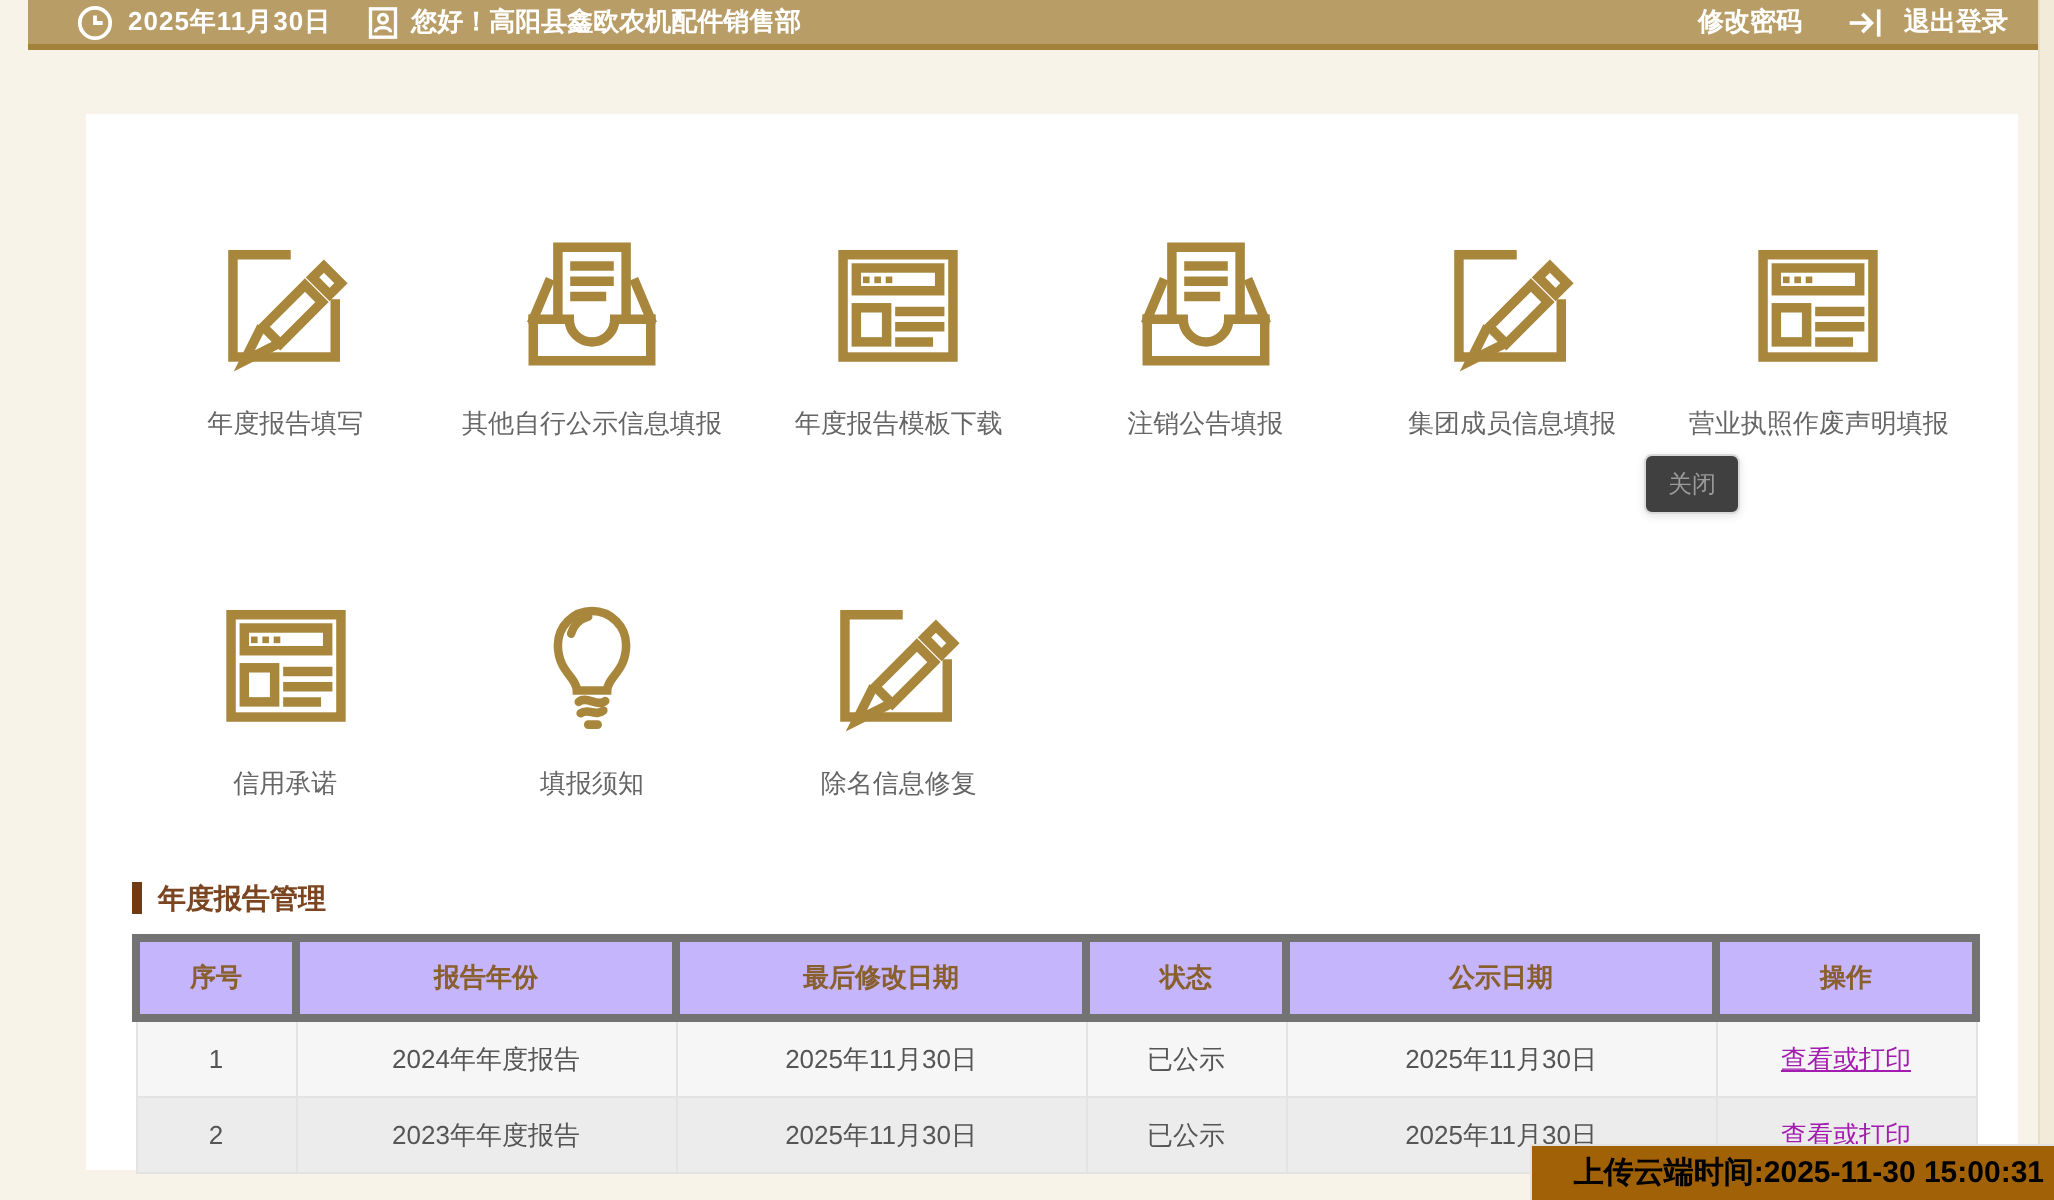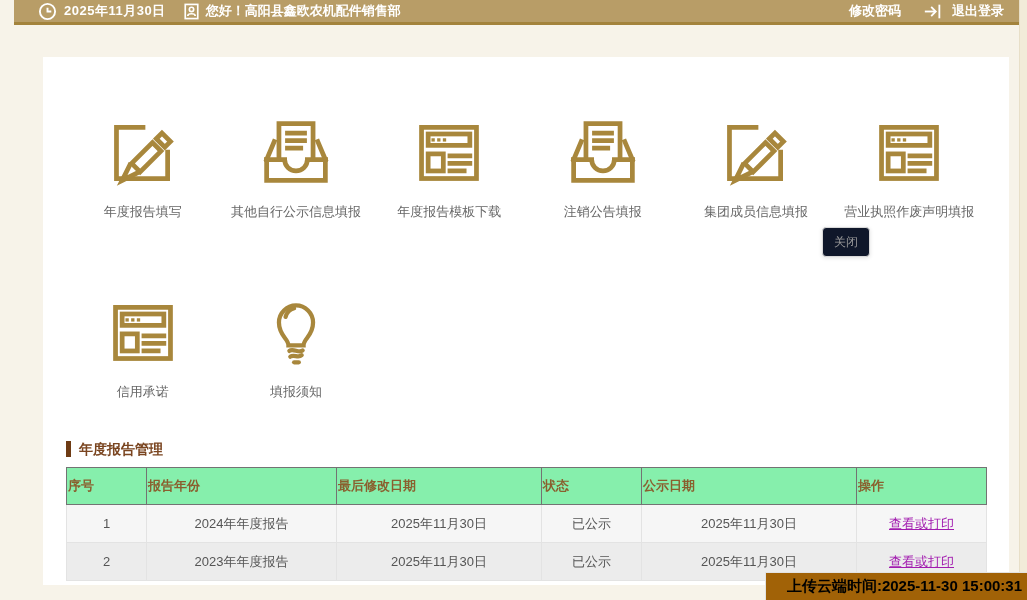--- a/index.html
+++ b/index.html
@@ -29,38 +29,38 @@
   .grid{position:absolute;left:23px;width:920px;display:grid;grid-template-columns:repeat(6,1fr);}
   .grid.r1{top:59px;}
   .grid.r2{top:239px;}
   .shortcut{display:flex;flex-direction:column;align-items:center;cursor:pointer;}
   .shortcut .ic{width:72px;height:72px;display:flex;align-items:center;justify-content:center;}
   .shortcut .ic svg{width:72px;height:72px;}
   .shortcut .lbl{margin-top:15px;font-size:13px;color:#666;white-space:nowrap;}
   
   .close-btn{
     position:absolute;left:779px;top:170px;
-    background:#0f172a;border:1px solid #d9d9d9;border-radius:4px;
+    background:#404040;border:1px solid #d9d9d9;border-radius:4px;
     color:#9a9a9a;font-size:12px;padding:8px 11px;line-height:1;
     box-shadow:0 1px 4px rgba(0,0,0,.12);cursor:pointer;
     font-family:inherit;
     text-align:center;
   }
   
   .section-hd{position:absolute;left:23px;top:384px;display:flex;align-items:flex-start;}
   .section-hd .bar{width:5px;height:16px;background:#6e3b14;margin-right:8px;}
   .section-hd .ttl{font-size:14px;font-weight:bold;color:#7a4520;}
   
   table.report{
     position:absolute;left:23px;top:410px;width:920px;
     border-collapse:collapse;font-size:13px;table-layout:fixed;
   }
   table.report th{
-    background:#86efac;color:#8a5f2e;font-weight:bold;height:34px;
-    border:1px solid #737373;text-align:left;
+    background:#c4b5fd;color:#8a5f2e;font-weight:bold;height:34px;
+    border:4px solid #737373;text-align:center;
   }
   table.report td{
     height:35px;text-align:center;color:#555;border:1px solid #e3e3e3;
   }
   tr.row-odd td{background:#f6f6f6;}
   tr.row-even td{background:#ececec;}
   .view-link{color:#a21caf;text-decoration:underline;cursor:pointer;margin-top:37px;}
   
   .footer-stamp{
     position:absolute;left:765px;top:572px;right:0;bottom:0;
@@ -208,20 +208,31 @@
        <path d="M30 52 C30 45 20 42 20 28 A18 18 0 0 1 56 28 C56 42 46 45 46 52 Z"></path>
        <path d="M27 22 A13 13 0 0 1 36 13"></path>
        <path d="M31 58 C35 54.5 41 61 45 57.5"></path>
        <path d="M32 64 C36 61 40 66 44 62.5"></path>
        <path d="M36 70 H41"></path>
      </svg>
         </span>
     <span class="lbl">填报须知</span>
   </div>
 
+  <div class="shortcut">
+    <span class="ic">
+          <svg viewBox="0 0 76 76" fill="none" stroke="#a8873c" stroke-width="5" stroke-linecap="square" stroke-linejoin="miter">
+       <path d="M64 38 V66 H10 V12 H38"></path>
+       <path d="M26 50 L48 28 L57 37 L35 59 Z"></path>
+       <path d="M24 52 L16 68 L32 60"></path>
+       <path d="M52 24 L58 18 L67 27 L61 33 Z"></path>
+     </svg>
+        </span>
+    <span class="lbl">除名信息修复</span>
+  </div>
 </div>
 
   <button class="close-btn">关闭</button>
 
   <div class="section-hd">
     <span class="bar"></span>
     <span class="ttl">年度报告管理</span>
   </div>
 
   <table class="report">

